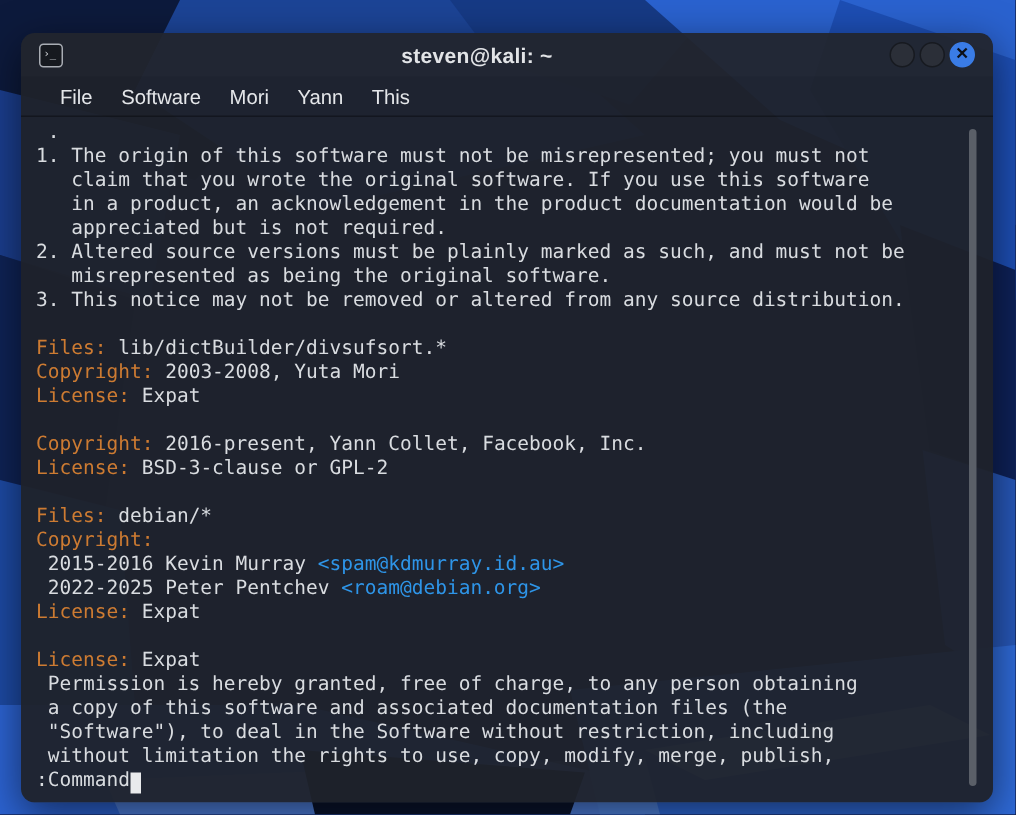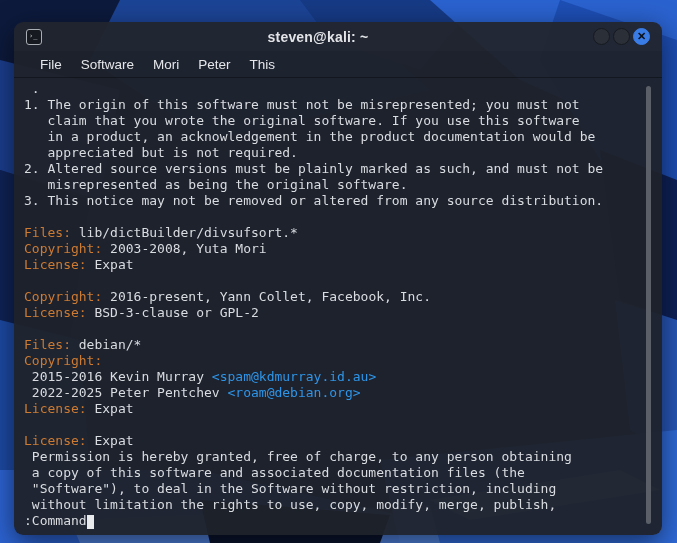--- a/index.html
+++ b/index.html
@@ -113,21 +113,21 @@
       <div class="win-btn close">
         <span>✕</span>
       </div>
     </div>
   </div>
 
   <div class="menubar">
       <span class="menu-item">File</span>
       <span class="menu-item">Software</span>
       <span class="menu-item">Mori</span>
-      <span class="menu-item">Peter</span>
+      <span class="menu-item">Yann</span>
       <span class="menu-item">This</span>
     </div>
 
   <div class="content"><div class="term-line"><span class="seg-plain"> .</span></div><div class="term-line"><span class="seg-plain">1. The origin of this software must not be misrepresented; you must not</span></div><div class="term-line"><span class="seg-plain">   claim that you wrote the original software. If you use this software</span></div><div class="term-line"><span class="seg-plain">   in a product, an acknowledgement in the product documentation would be</span></div><div class="term-line"><span class="seg-plain">   appreciated but is not required.</span></div><div class="term-line"><span class="seg-plain">2. Altered source versions must be plainly marked as such, and must not be</span></div><div class="term-line"><span class="seg-plain">   misrepresented as being the original software.</span></div><div class="term-line"><span class="seg-plain">3. This notice may not be removed or altered from any source distribution.</span></div><div class="term-line"></div><div class="term-line"><span class="seg-label">Files:</span><span class="seg-plain"> lib/dictBuilder/divsufsort.*</span></div><div class="term-line"><span class="seg-label">Copyright:</span><span class="seg-plain"> 2003-2008, Yuta Mori</span></div><div class="term-line"><span class="seg-label">License:</span><span class="seg-plain"> Expat</span></div><div class="term-line"></div><div class="term-line"><span class="seg-label">Copyright:</span><span class="seg-plain"> 2016-present, Yann Collet, Facebook, Inc.</span></div><div class="term-line"><span class="seg-label">License:</span><span class="seg-plain"> BSD-3-clause or GPL-2</span></div><div class="term-line"></div><div class="term-line"><span class="seg-label">Files:</span><span class="seg-plain"> debian/*</span></div><div class="term-line"><span class="seg-label">Copyright:</span></div><div class="term-line"><span class="seg-plain"> 2015-2016 Kevin Murray </span><span class="seg-email">&lt;spam@kdmurray.id.au&gt;</span></div><div class="term-line"><span class="seg-plain"> 2022-2025 Peter Pentchev </span><span class="seg-email">&lt;roam@debian.org&gt;</span></div><div class="term-line"><span class="seg-label">License:</span><span class="seg-plain"> Expat</span></div><div class="term-line"></div><div class="term-line"><span class="seg-label">License:</span><span class="seg-plain"> Expat</span></div><div class="term-line"><span class="seg-plain"> Permission is hereby granted, free of charge, to any person obtaining</span></div><div class="term-line"><span class="seg-plain"> a copy of this software and associated documentation files (the</span></div><div class="term-line"><span class="seg-plain"> "Software"), to deal in the Software without restriction, including</span></div><div class="term-line"><span class="seg-plain"> without limitation the rights to use, copy, modify, merge, publish,</span></div><div class="term-line"><span class="seg-plain">:Command</span><span class="seg-cursor"> </span></div></div>
 
   <div class="scrollbar-track">
     <div class="scrollbar-thumb"></div>
   </div>
 
 </div>

